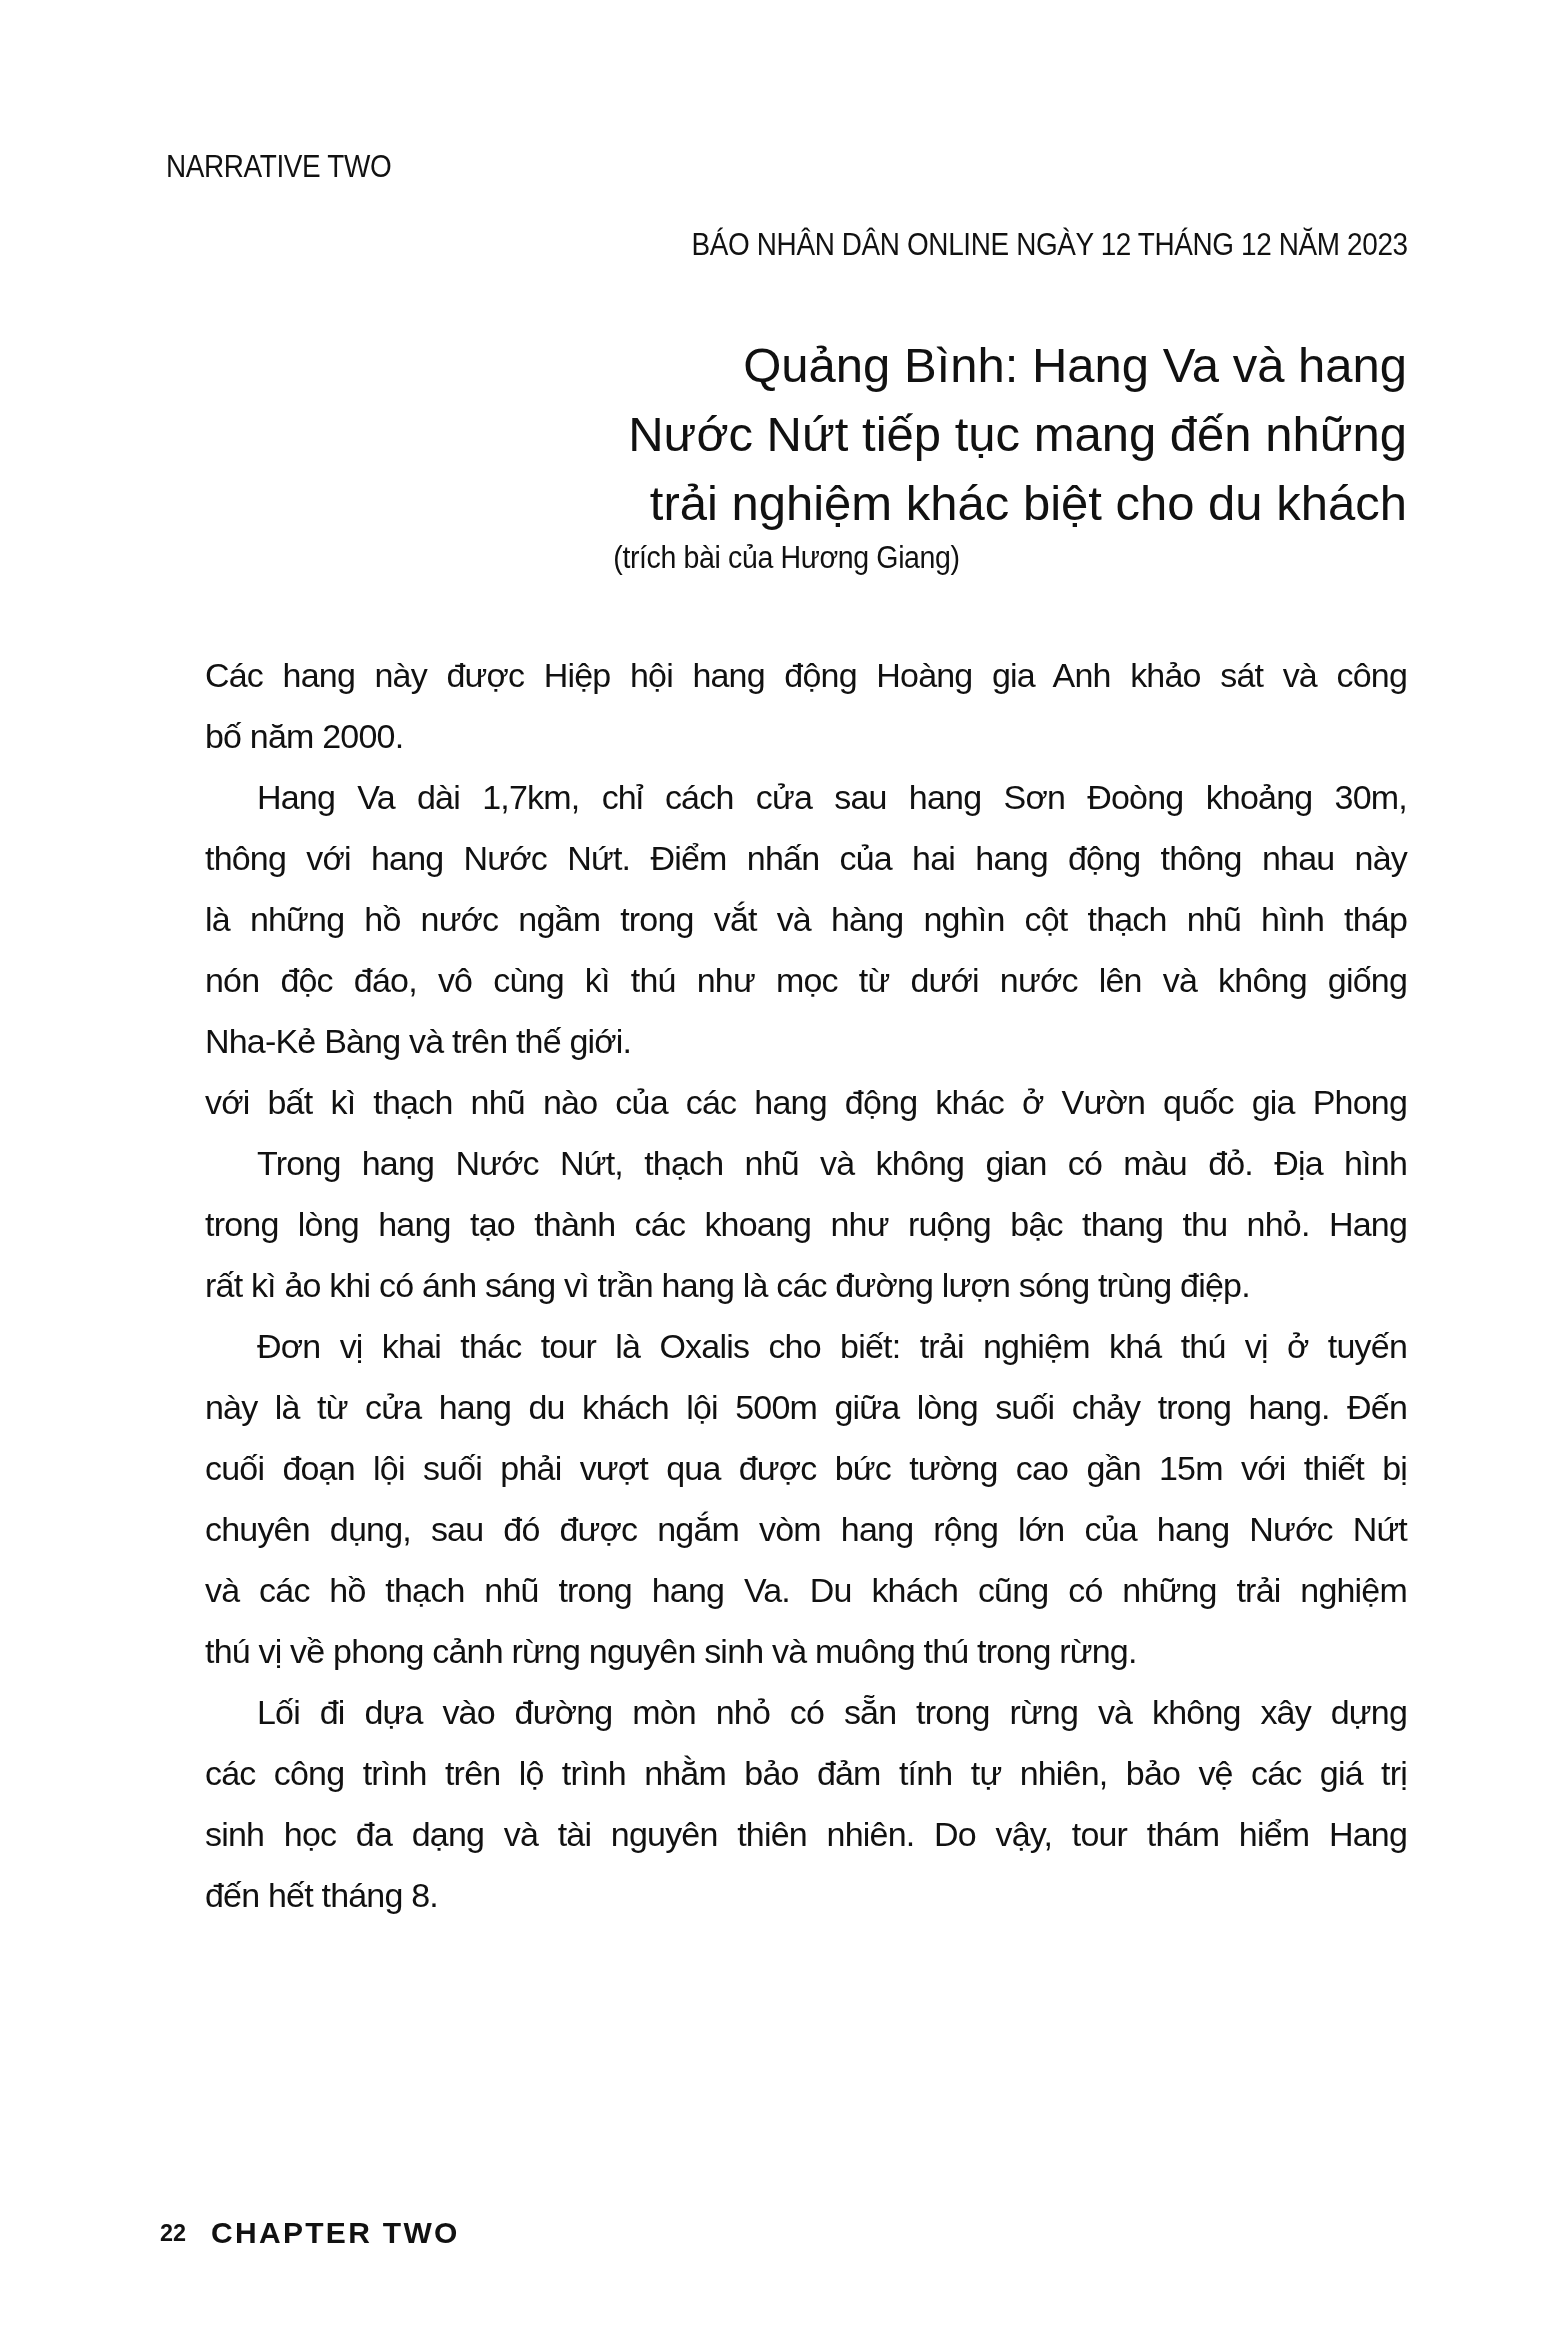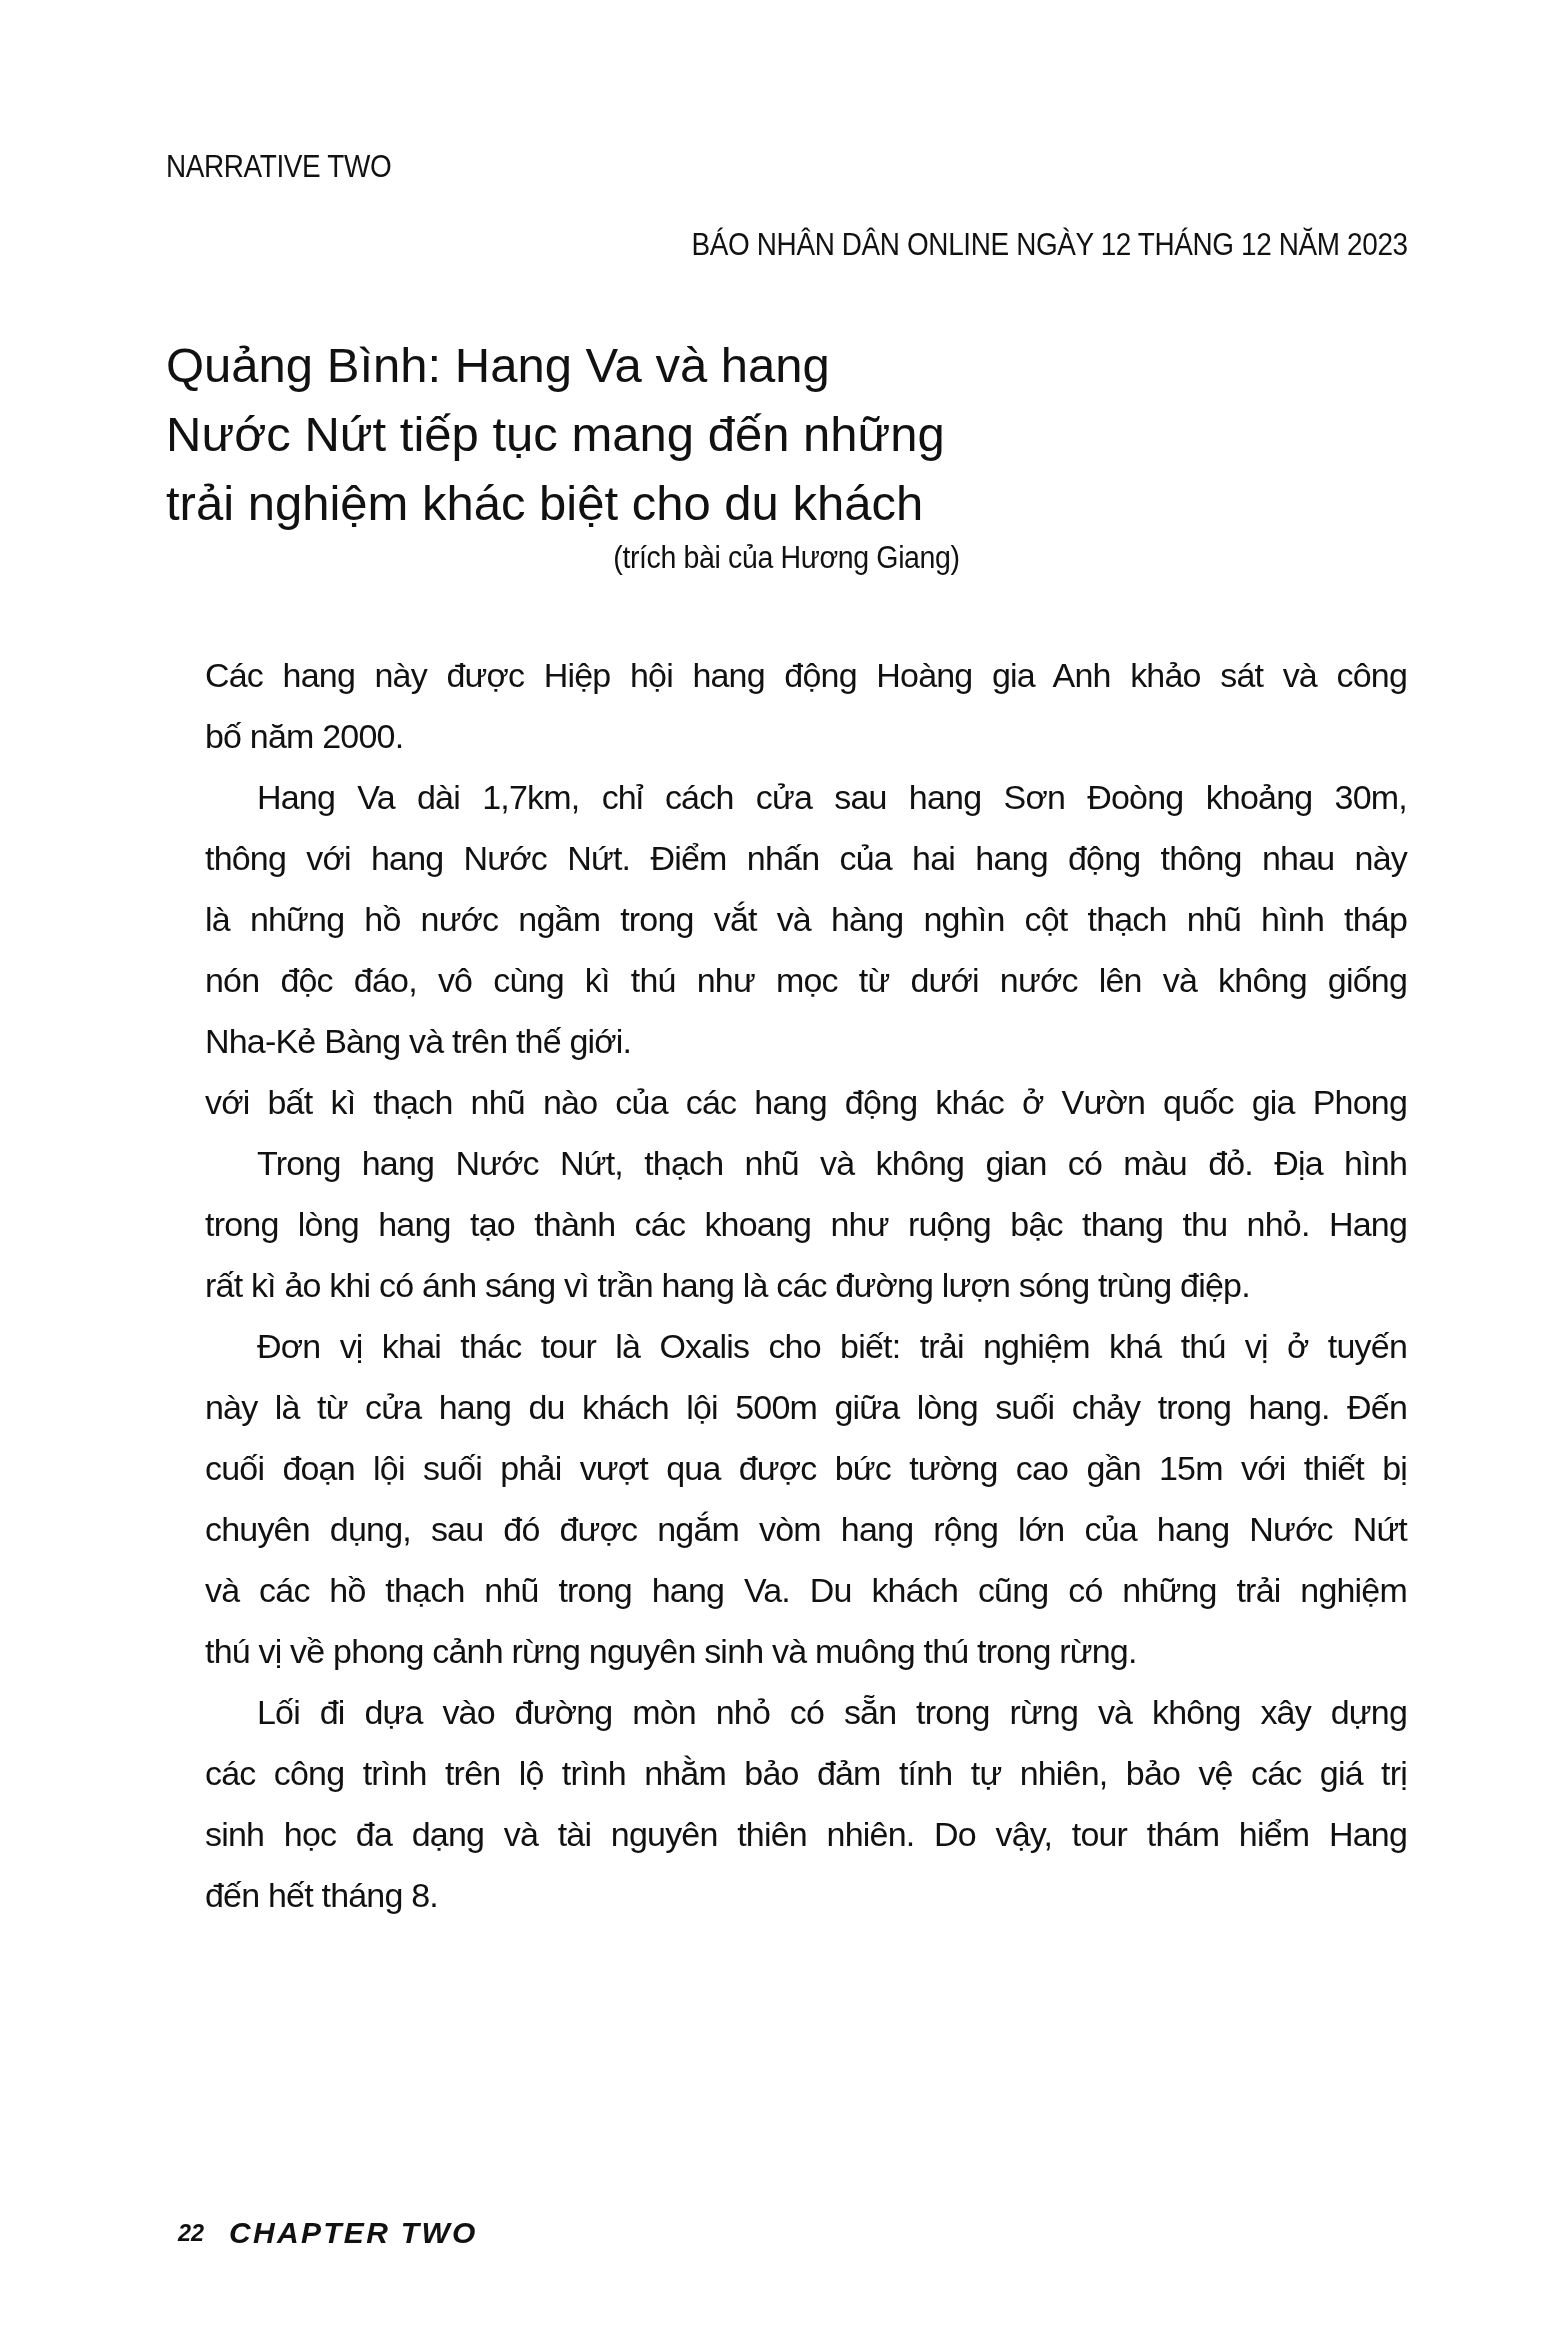--- a/index.html
+++ b/index.html
@@ -35,21 +35,21 @@
       text-align: right;
       white-space: nowrap;
       transform: scaleX(0.9);
       transform-origin: right center;
     }
     .article-title {
       position: absolute;
       left: 166px;
       width: 1241px;
       top: 331px;
-      text-align: left;
+      text-align: right;
       font-size: 49px;
       line-height: 69px;
       font-weight: normal;
       margin: 0;
     }
     .article-title span { display: block; }
     .byline {
       position: absolute;
       left: 166px;
       width: 1241px;
@@ -81,27 +81,26 @@
       margin-left: 39px;
     }
     .para .ln.last {
       text-align-last: left;
     }
     .para .ln.indent {
       padding-left: 52px;
     }
     .folio {
       position: absolute;
-      left: 178px;
+      left: 160px;
       top: 2219px;
       font-size: 23.4px;
       line-height: 28px;
       display: flex;
       align-items: flex-end;
-      font-style: italic;
     }
     .folio .page-num {
       font-weight: bold;
       margin-right: 25px;
     }
     .folio .chapter {
       font-weight: bold;
       letter-spacing: 2.3px;
       font-size: 30px;
     }

